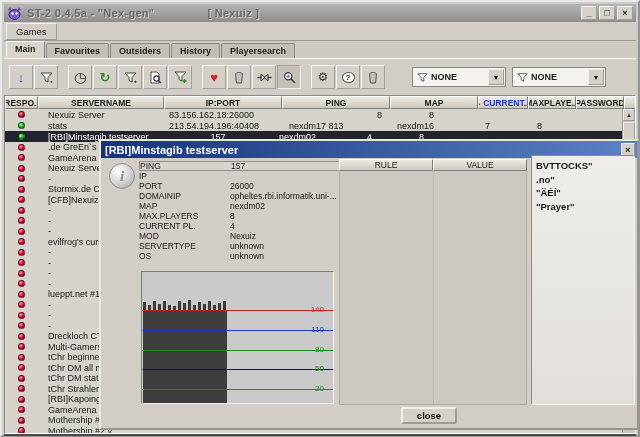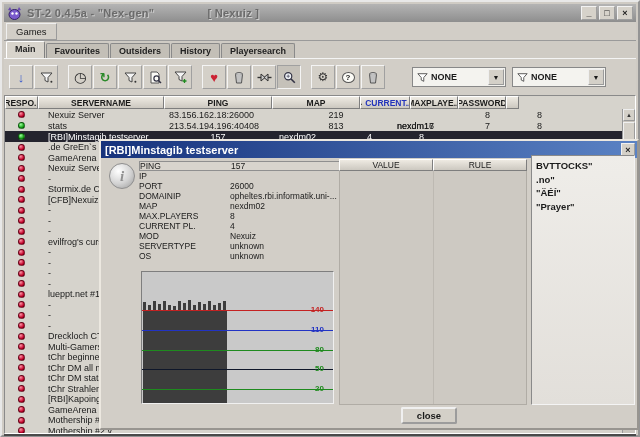--- a/index.html
+++ b/index.html
@@ -73,21 +73,21 @@
 .rhcell{width:94px;background:linear-gradient(#eeeae2,#ccc8c0);border:1px solid;border-color:#fff #7e7e7e #7e7e7e #fff;font-size:8.5px;display:flex;align-items:center;justify-content:center}
 .rbody{position:absolute;top:12px;left:0;right:0;bottom:0;background:#cdc9c2;border:1px solid #b0aca5;border-top:none}
 .rbody:before{content:"";position:absolute;left:93px;top:0;bottom:0;width:1px;background:#bdb9b2}
 .players{position:absolute;left:430px;top:14px;width:104px;height:250px;background:linear-gradient(#efede9,#e2dfda);border:1px solid;border-color:#8a8a8a #f4f4f4 #f4f4f4 #8a8a8a;padding:3px 4px;overflow:hidden}
 .pname{font-weight:bold;font-size:9.5px;line-height:13.5px;white-space:nowrap;overflow:hidden}
 .chart{position:absolute;left:40px;top:130px;width:193px;height:133px;background:#c9c9c9;border:1px solid;border-color:#7e7e7e #f0f0f0 #f0f0f0 #7e7e7e}
 .cbase{position:absolute;left:1px;bottom:0;width:84px;background:#3d3d3d}
 .teeth{position:absolute;left:1px;width:84px;display:flex;align-items:flex-end;gap:2px}
 .tooth{width:3px;background:#3d3d3d;flex:0 0 auto}
 .gl{position:absolute;left:0;width:100%;height:1px;z-index:3}
-.gl span{position:absolute;right:9px;top:-5px;font-size:8px;font-weight:bold}
+.gl span{position:absolute;right:9px;top:-5px;font-size:8px;font-weight:normal}
 .dbtns{position:absolute;left:60px;bottom:4px;width:100%;display:flex;justify-content:center;gap:10px}
 .dbtn{height:17px;padding:0 14px;background:#d4d0c8;border:2px outset #f0f0f0;font-size:9.5px;font-weight:bold;display:flex;align-items:center;border-radius:2px}
 svg{display:block}
 </style>
 </head>
 <body>
 
 <div class="win">
 
   <div class="titlebar">
@@ -211,38 +211,38 @@
           </svg>
         <span class="lbl">NONE</span>
         <span class="darr">▼</span>
       </span>
     </div>
 
     <div class="tablewrap">
       <div class="thead">
           <div class="hcell" style="width: 33px;">RESPO..</div>
           <div class="hcell" style="width: 126px;">SERVERNAME</div>
+          <div class="hcell" style="width: 118px;">IP:PORT</div>
           <div class="hcell" style="width: 108px;">PING</div>
           <div class="hcell" style="width: 88px;">MAP</div>
           <div class="hcell" style="width: 50px;">
             <span class="sorticon">▲</span>
             <span class="hsort">CURRENT...</span>
           </div>
           <div class="hcell" style="width: 48px;">MAXPLAYE...</div>
           <div class="hcell" style="width: 48px;">PASSWORD</div>
           <div class="hcell" style="width: 13px;"></div>
         </div>
       <div class="allrows">
           <div class="trow">
             <div class="cell dotc" style="width: 33px;">
               <div class="dot red"></div>
             </div>
             <div class="cell c-name" style="width: 126px;">Nexuiz Server</div>
             <div class="cell " style="width: 118px;">83.156.162.18:26000</div>
-            <div class="cell c-ping" style="width: 108px;">219</div>
             <div class="cell c-map" style="width: 88px; margin-top: 23px;">nexdm17</div>
             <div class="cell c-cur" style="width: 50px;">8</div>
             <div class="cell c-max" style="width: 48px;">8</div>
             <div class="cell " style="width: 48px;"></div>
           </div>
           <div class="trow">
             <div class="cell dotc" style="width: 33px;">
               <div class="dot green"></div>
             </div>
             <div class="cell c-name" style="width: 126px;">stats</div>
@@ -484,22 +484,22 @@
           <span class="pv">unknown</span>
         </div>
         <div class="prow">
           <span class="pl">OS</span>
           <span class="pv">unknown</span>
         </div>
       </div>
 
     <div class="ruletbl">
       <div class="rhead">
+        <span class="rhcell">RULE</span>
         <span class="rhcell">VALUE</span>
-        <span class="rhcell">RULE</span>
       </div>
       <div class="rbody"></div>
     </div>
 
     <div class="players">
         <div class="pname">BVTTOCKS"</div>
         <div class="pname">.no"</div>
         <div class="pname">"ÄÉÍ"</div>
         <div class="pname">"Prayer"</div>
       </div>

